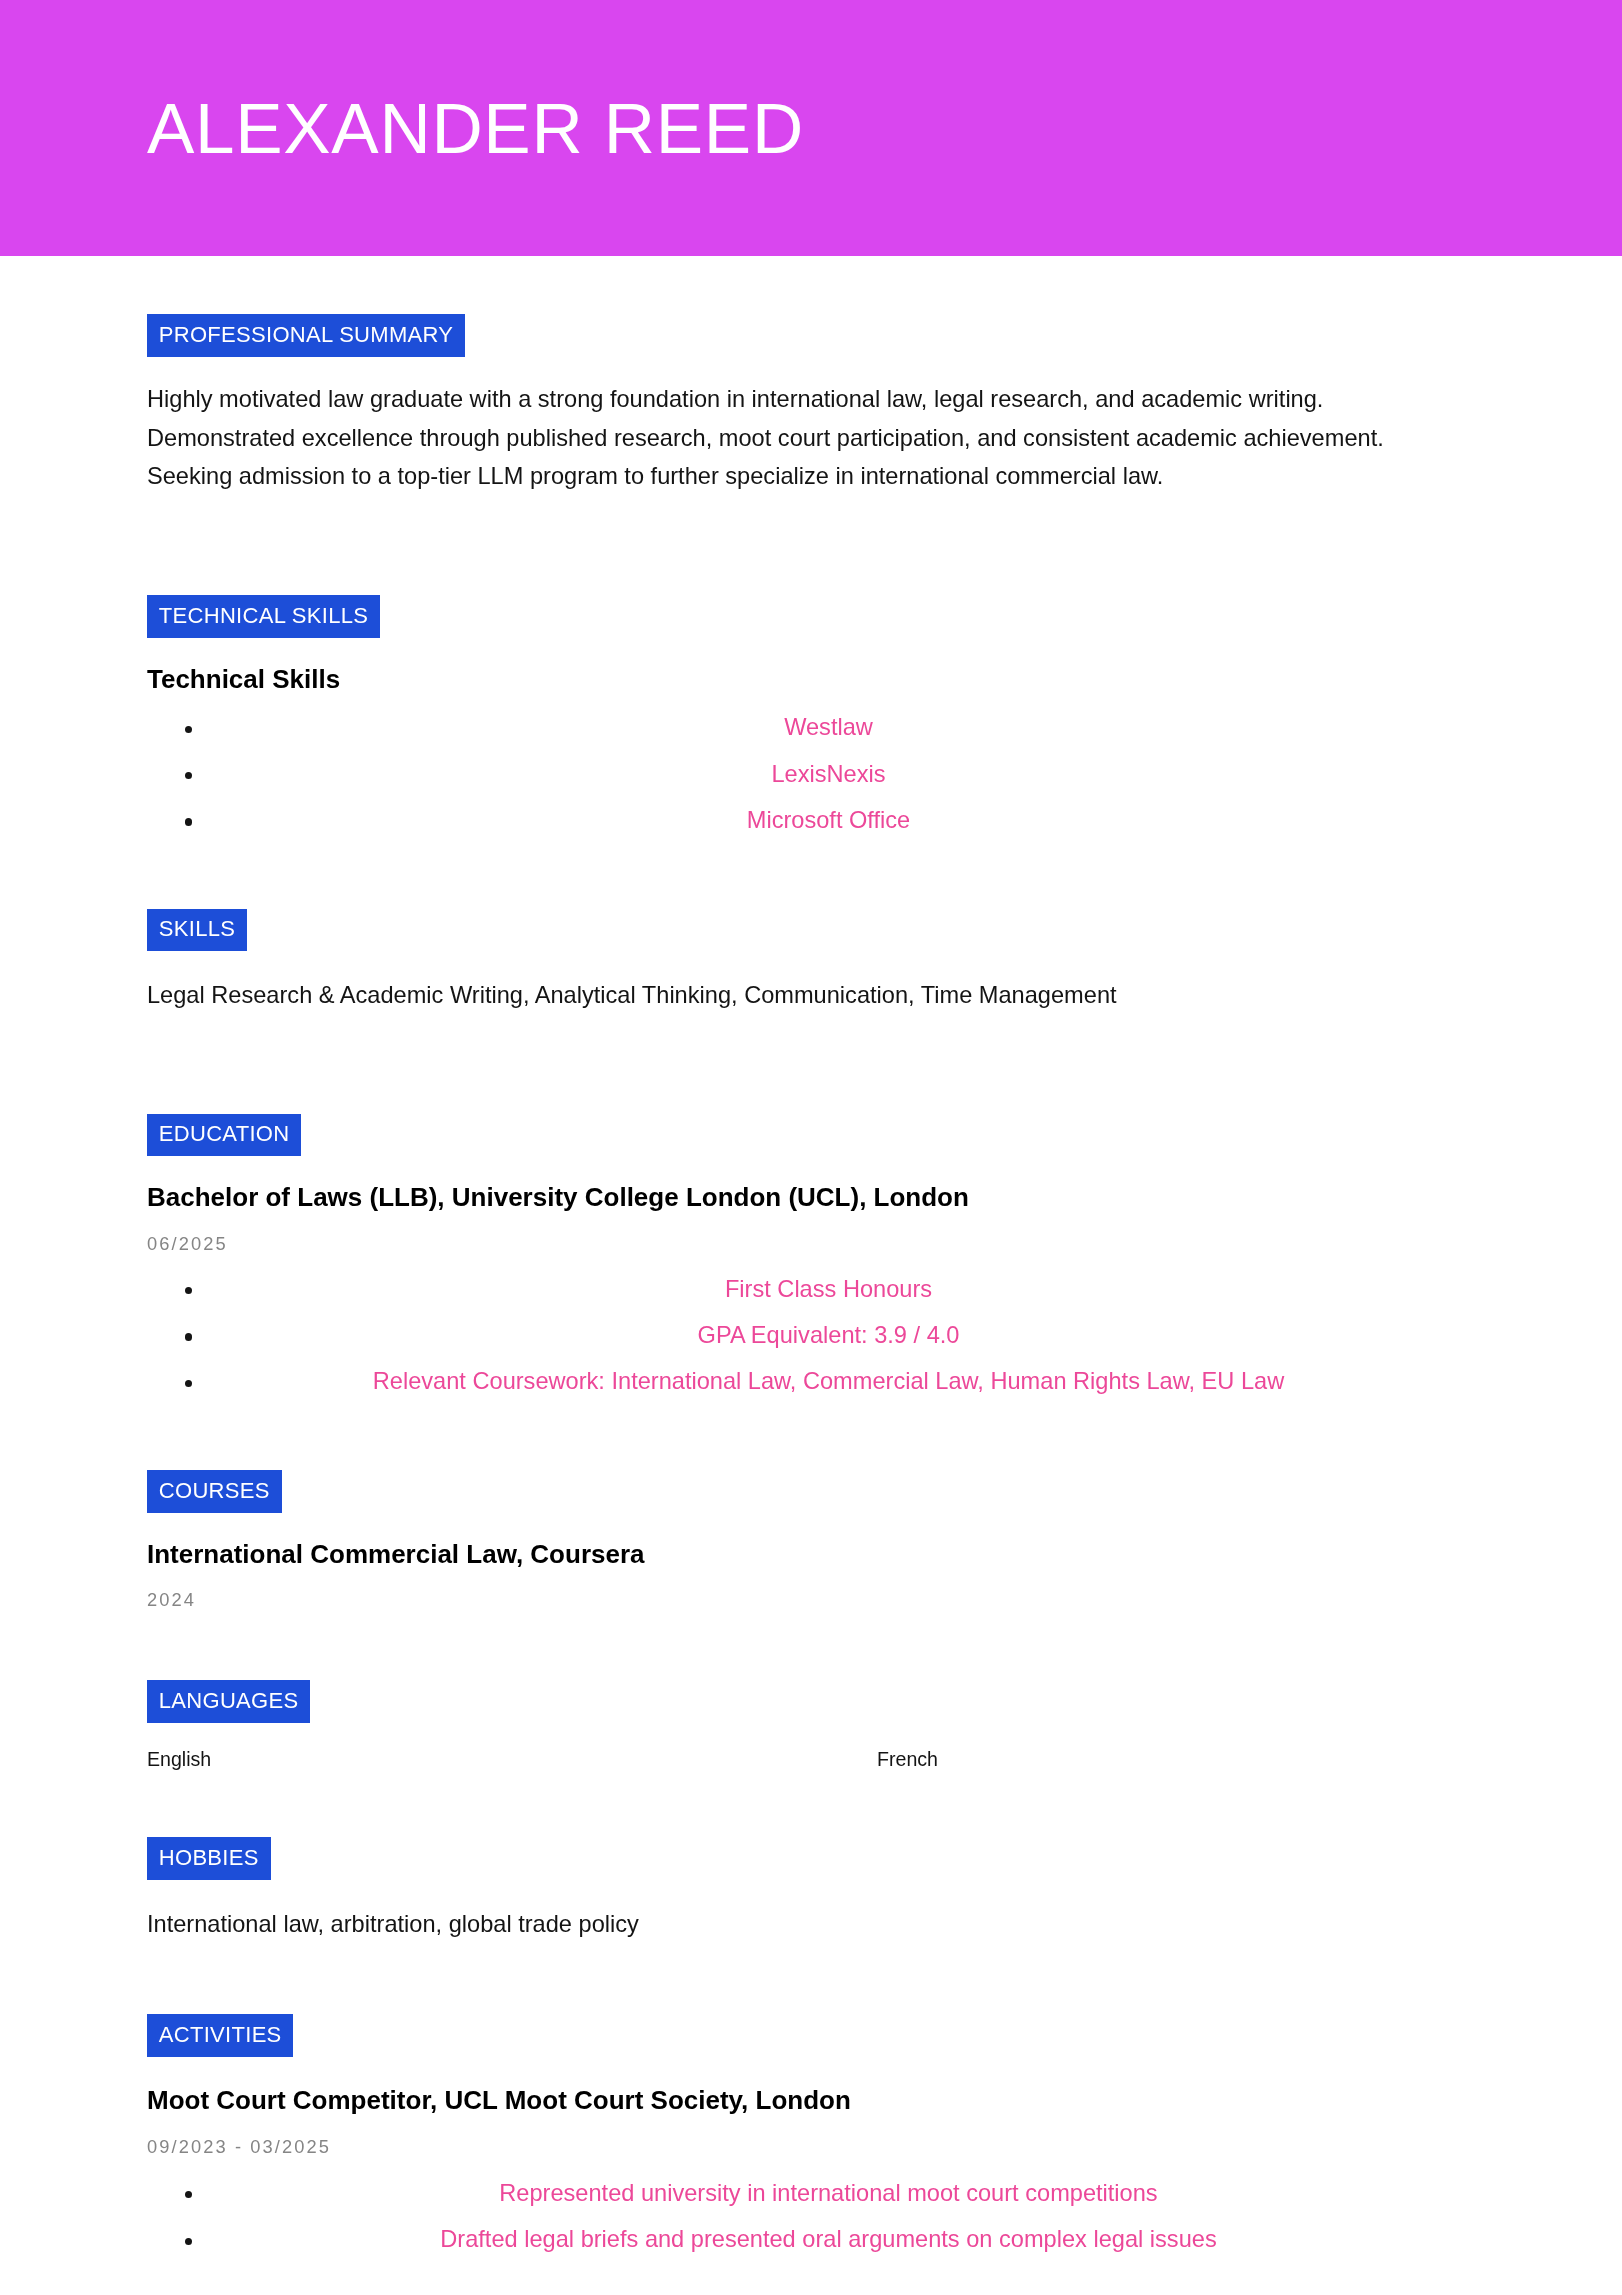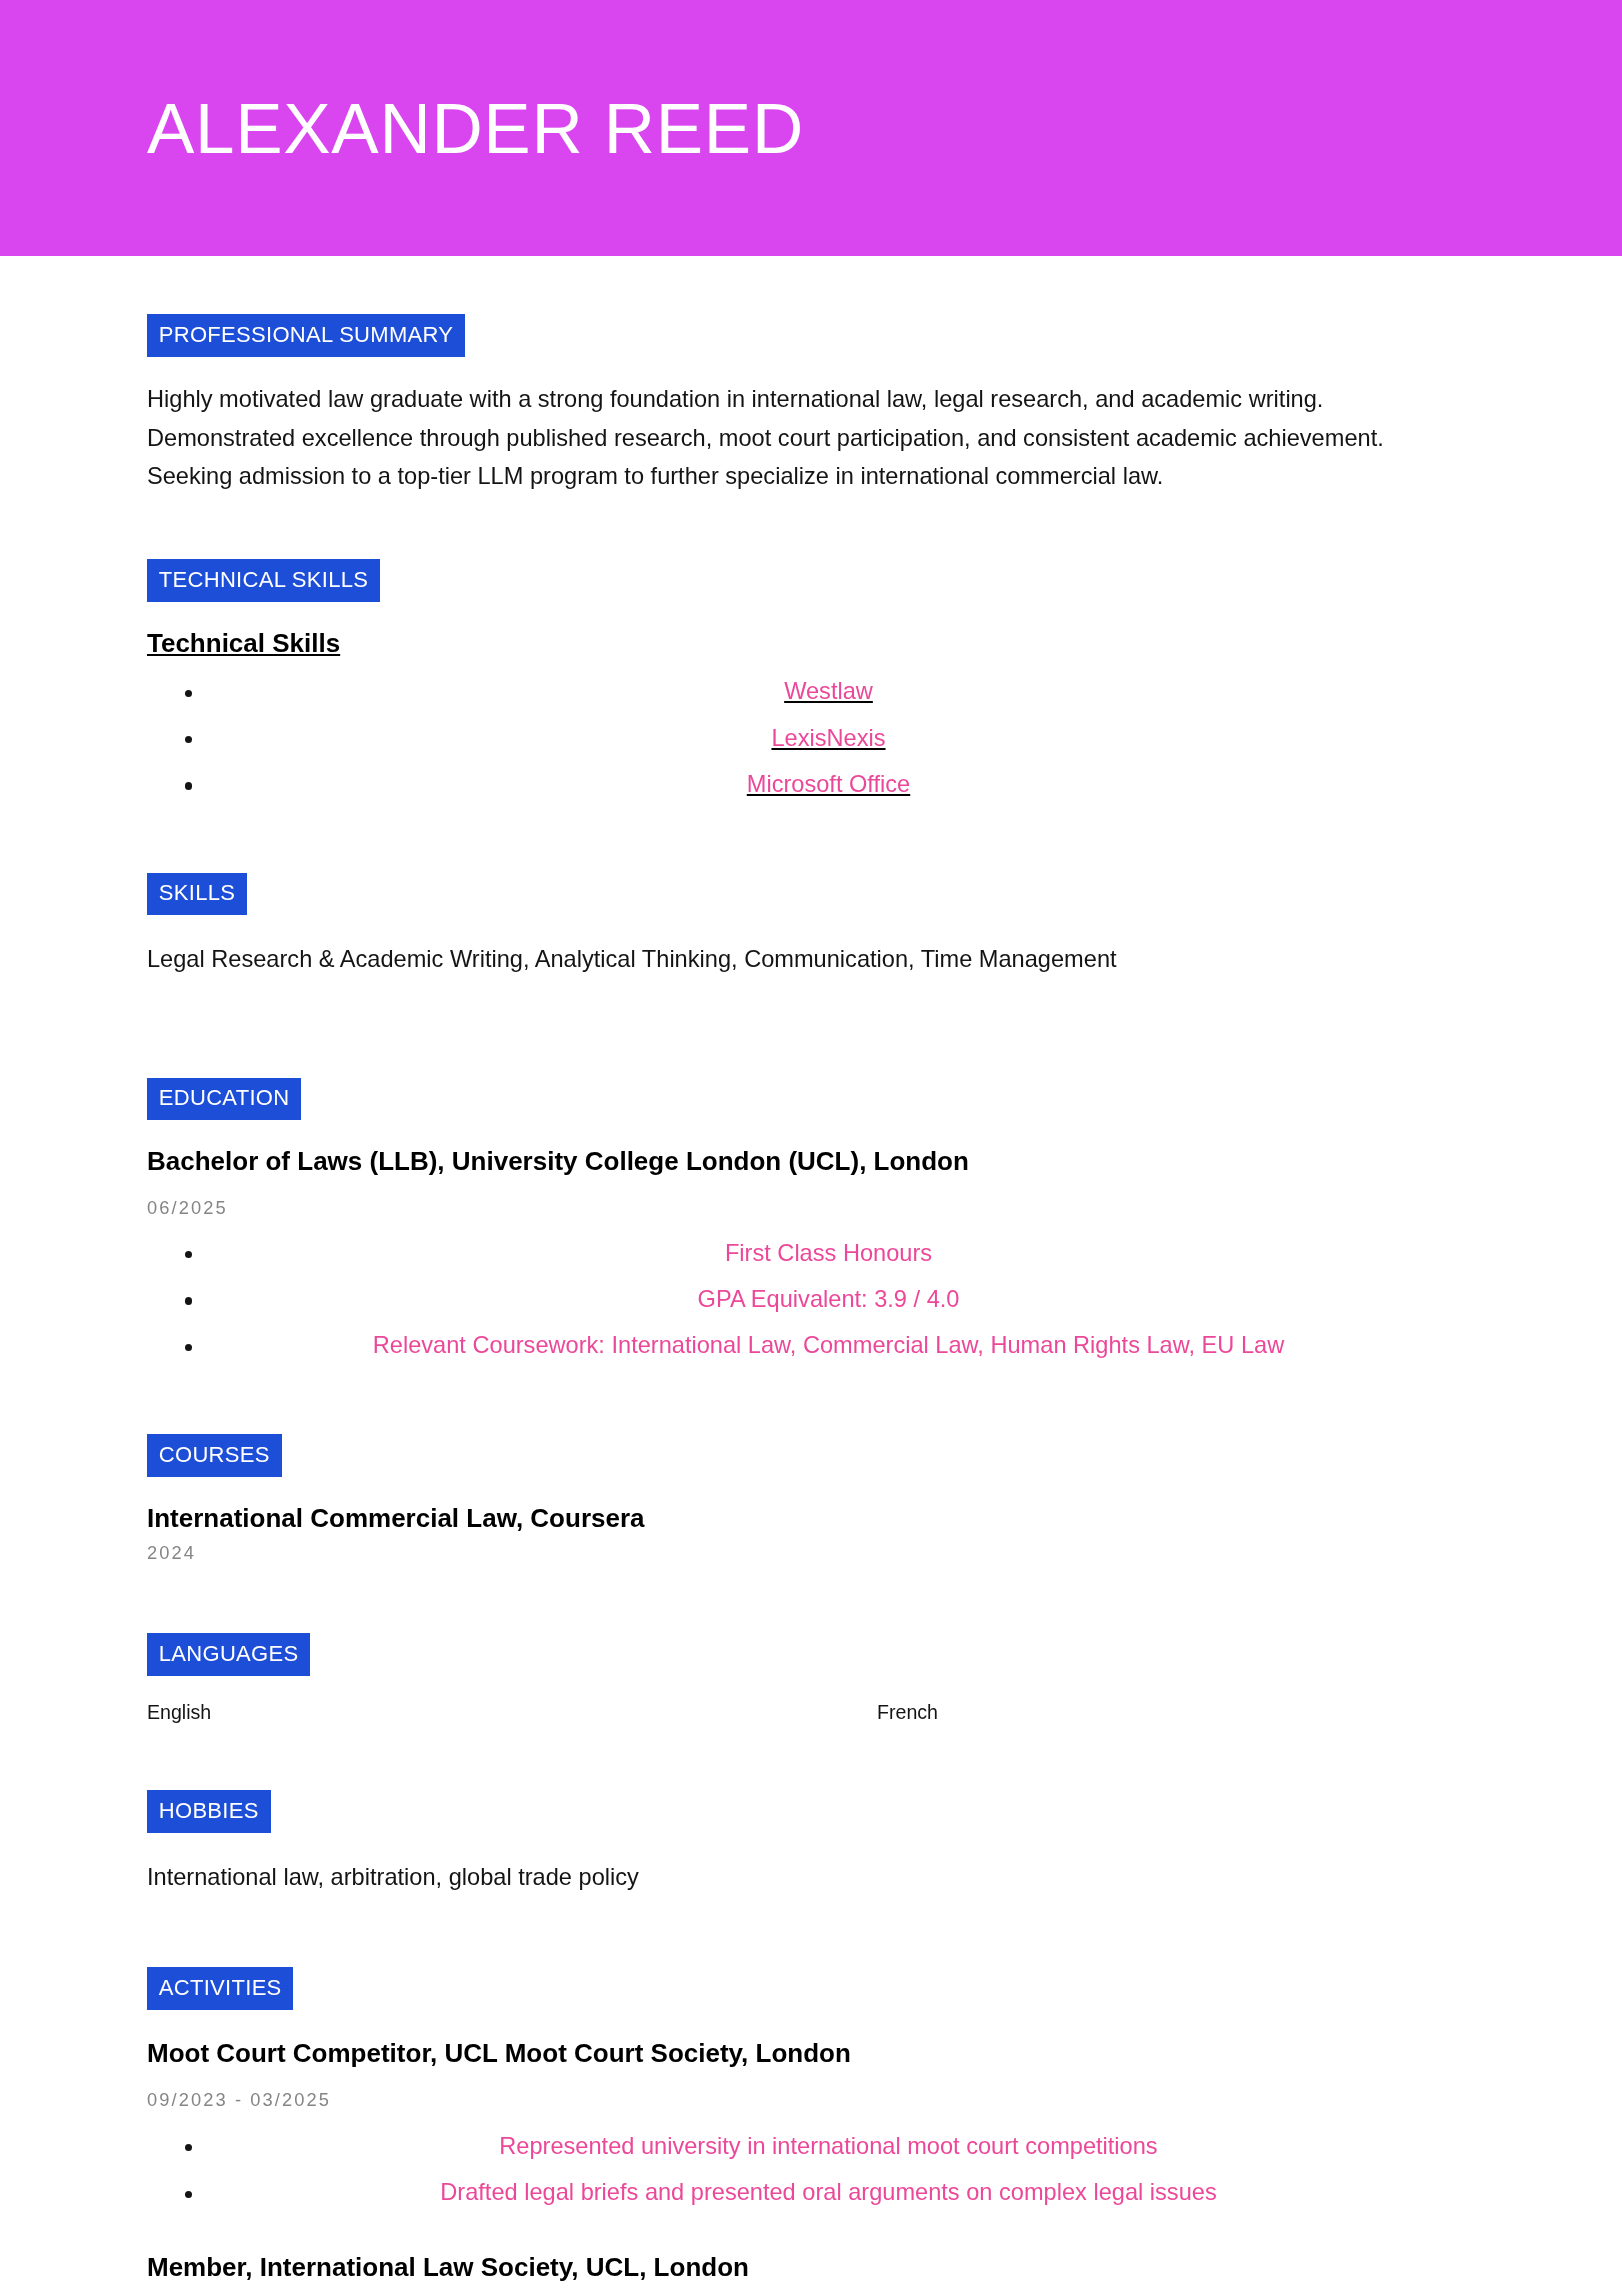--- a/index.html
+++ b/index.html
@@ -133,35 +133,35 @@
     width: 7.2px;
     height: 7.2px;
     border-radius: 50%;
     background: #141414;
   }
 
   
   .s-summary { margin-top: 58px; }
   .s-summary .body-text { margin-top: 23.6px; }
 
-  .s-techskills { margin-top: 64px; text-decoration: underline; }
+  .s-techskills { margin-top: 100px; }
   .s-techskills .sub-head { margin-top: 25px; }
   .s-techskills ul.bullets { margin-top: 15.7px; }
 
   .s-skills { margin-top: 72px; }
   .s-skills .body-text { margin-top: 25px; }
 
   .s-education { margin-top: 99px; }
   .s-education .sub-head { margin-top: 25px; }
   .s-education .date { margin-top: 15.7px; }
   .s-education ul.bullets { margin-top: 17px; }
 
   .s-courses { margin-top: 72px; }
   .s-courses .sub-head { margin-top: 25px; }
-  .s-courses .date { margin-top: 5px; }
+  .s-courses .date { margin-top: 16px; }
 
   .s-languages { margin-top: 67px; }
   .lang-row {
     display: flex;
     margin-top: 23.6px;
   }
   .lang-col {
     font-size: 19.6px;
     color: #141414;
     line-height: 1.4;

